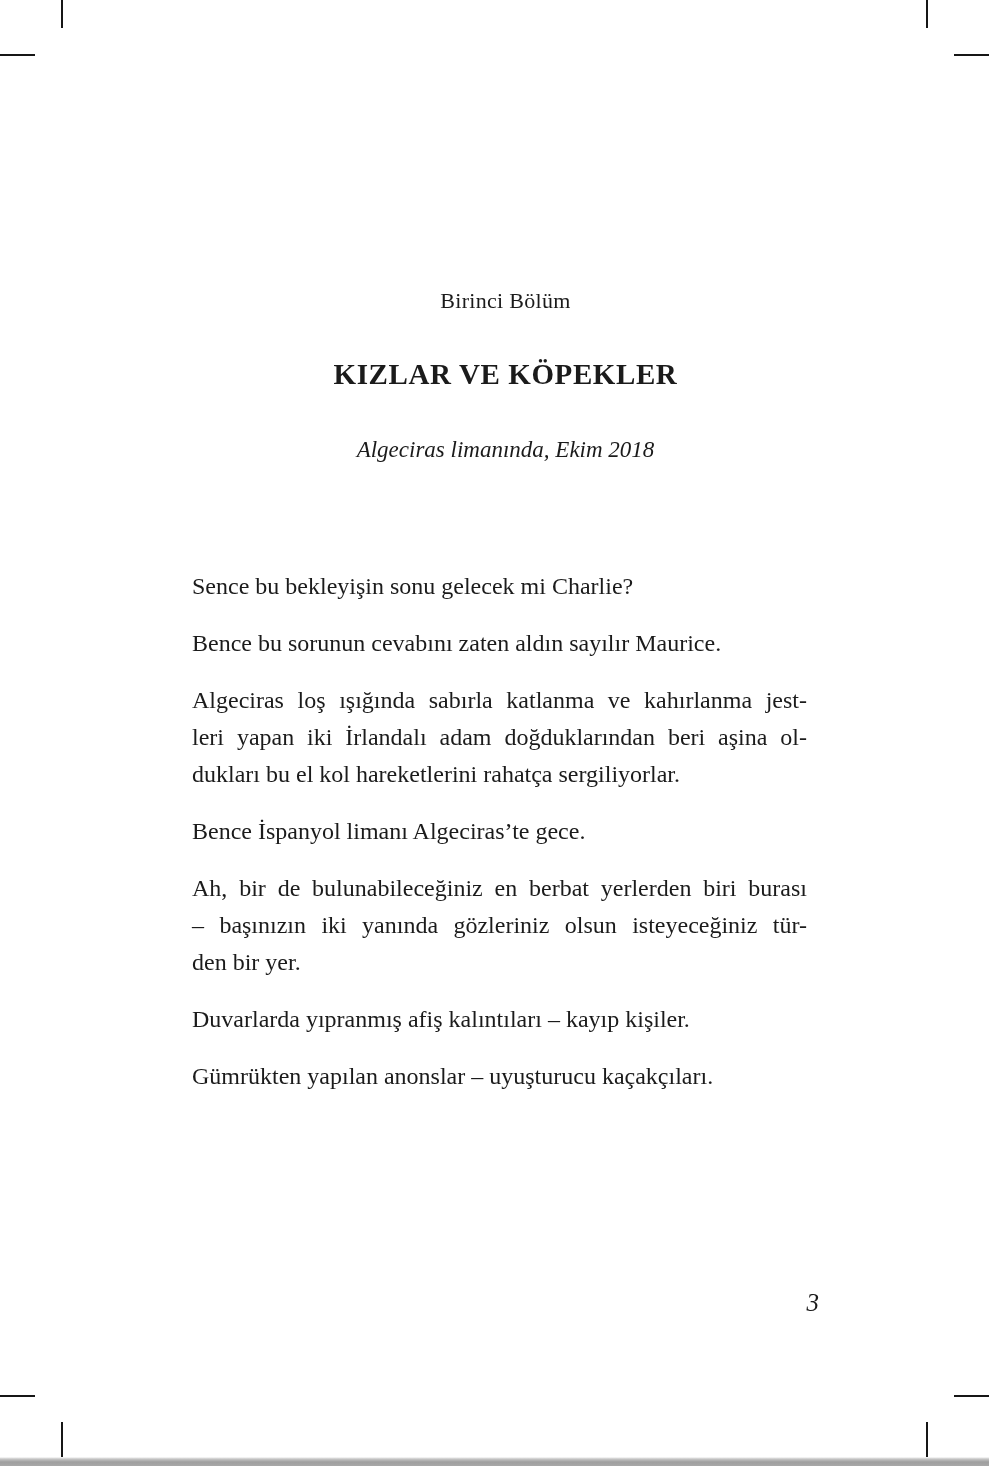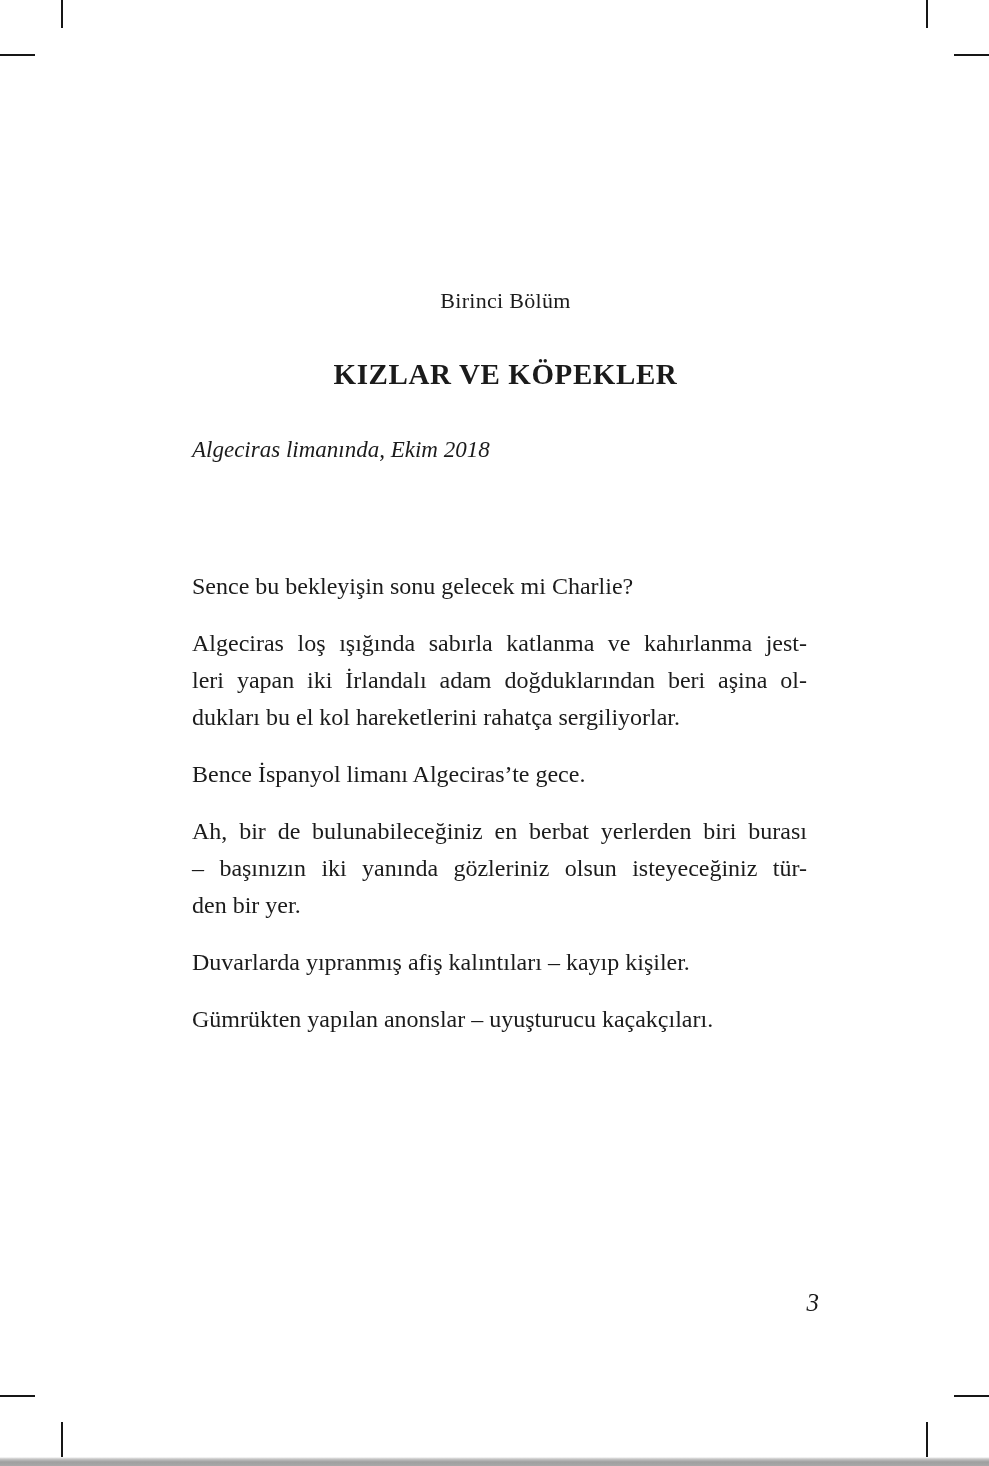--- a/index.html
+++ b/index.html
@@ -50,21 +50,21 @@
     text-align: center;
     font-size: 29px;
     font-weight: bold;
     letter-spacing: 0.6px;
   }
   .chapter-subtitle {
     position: absolute;
     left: 192px;
     width: 627px;
     top: 437px;
-    text-align: left;
+    text-align: center;
     font-style: italic;
     font-size: 23px;
   }
   
   .paragraphs {
     position: absolute;
     left: 192px;
     top: 568px;
     width: 627px;
     font-size: 24px;
@@ -118,20 +118,23 @@
 
   <h1 class="chapter-title">KIZLAR VE KÖPEKLER</h1>
 
   <div class="chapter-subtitle">Algeciras limanında, Ekim 2018</div>
 
   <div class="paragraphs" id="paragraphs">
       <p>
         <span class="line">Sence bu bekleyişin sonu gelecek mi Charlie?</span>
       </p>
       <p>
+        <span class="line">Bence bu sorunun cevabını zaten aldın sayılır Maurice.</span>
+      </p>
+      <p>
         <span class="line just">Algeciras loş ışığında sabırla katlanma ve kahırlanma jest-</span>
         <span class="line just">leri yapan iki İrlandalı adam doğduklarından beri aşina ol-</span>
         <span class="line">dukları bu el kol hareketlerini rahatça sergiliyorlar.</span>
       </p>
       <p>
         <span class="line">Bence İspanyol limanı Algeciras’te gece.</span>
       </p>
       <p>
         <span class="line just">Ah, bir de bulunabileceğiniz en berbat yerlerden biri burası</span>
         <span class="line just">– başınızın iki yanında gözleriniz olsun isteyeceğiniz tür-</span>

